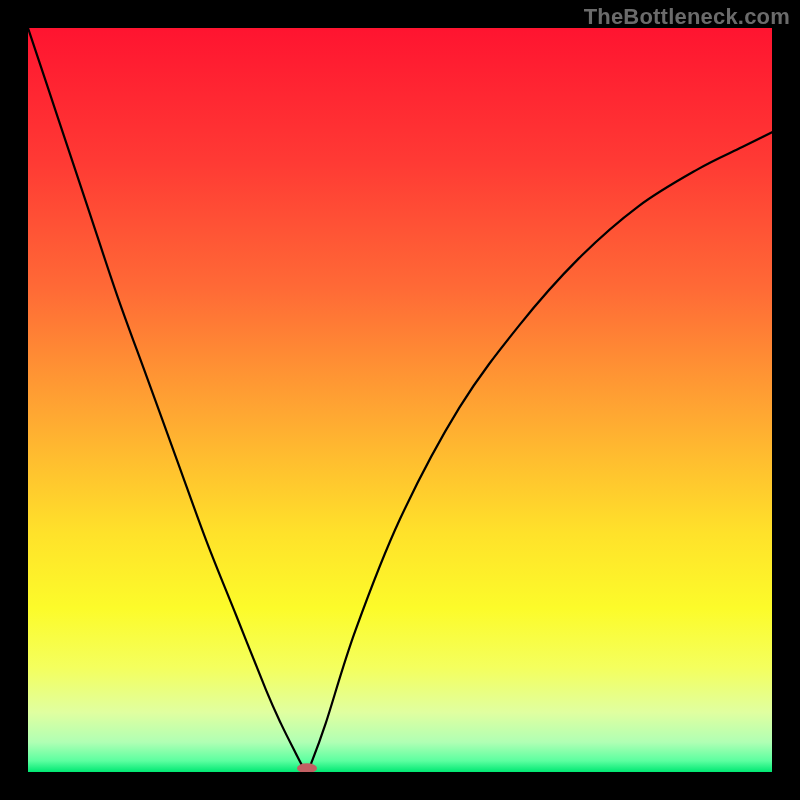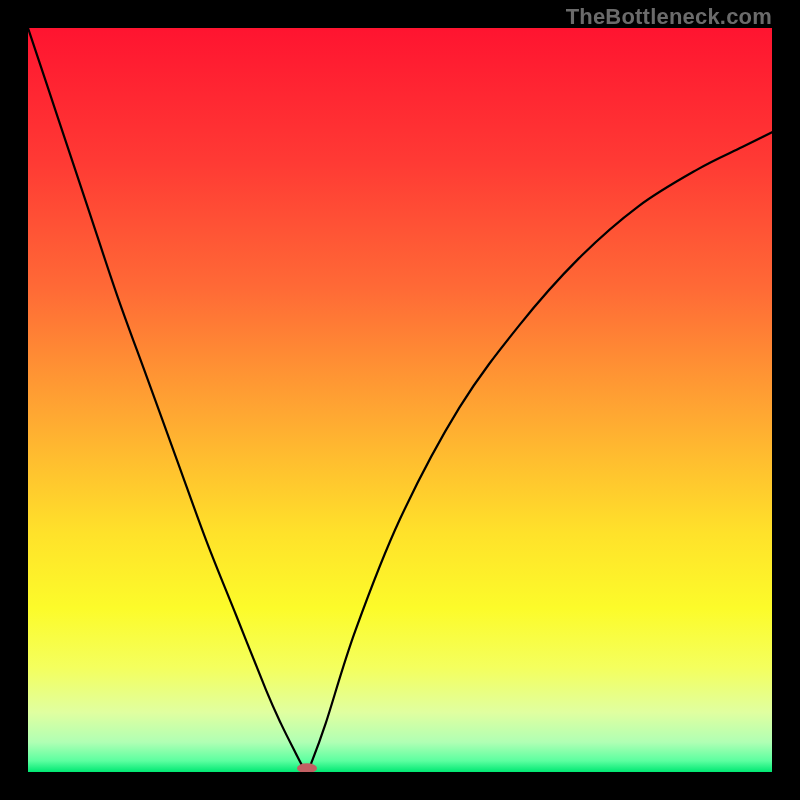--- a/index.html
+++ b/index.html
@@ -34,21 +34,21 @@
   .curve-layer {
     position: absolute;
     left: 0;
     top: 0;
     width: 100%;
     height: 100%;
   }
   .watermark {
     position: absolute;
     top: 4px;
-    right: 28px;
+    right: 10px;
     font-size: 22px;
     font-weight: 600;
     color: #6b6b6b;
     letter-spacing: 0.2px;
   }
 </style>
 </head>
 <body>
 
 <div class="frame">

